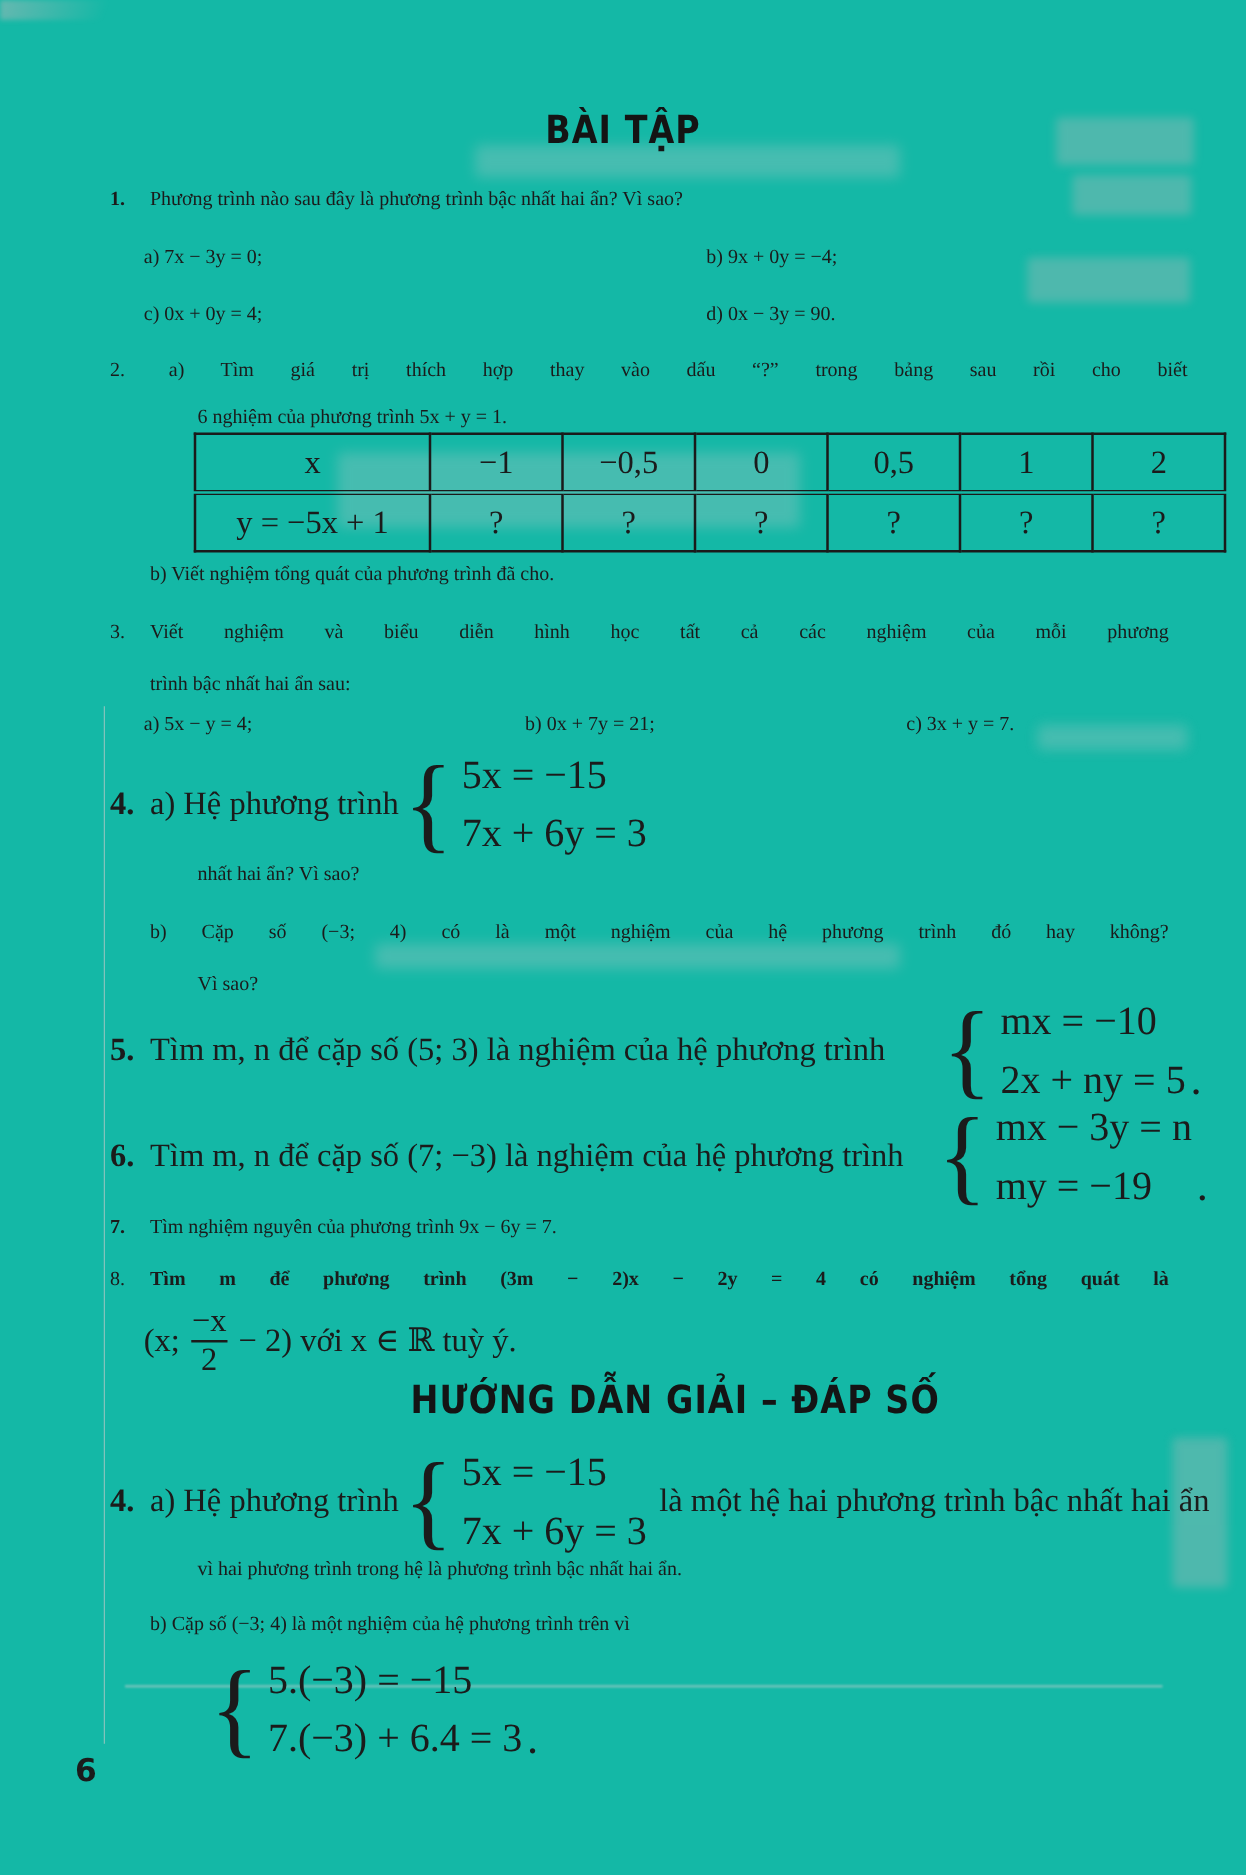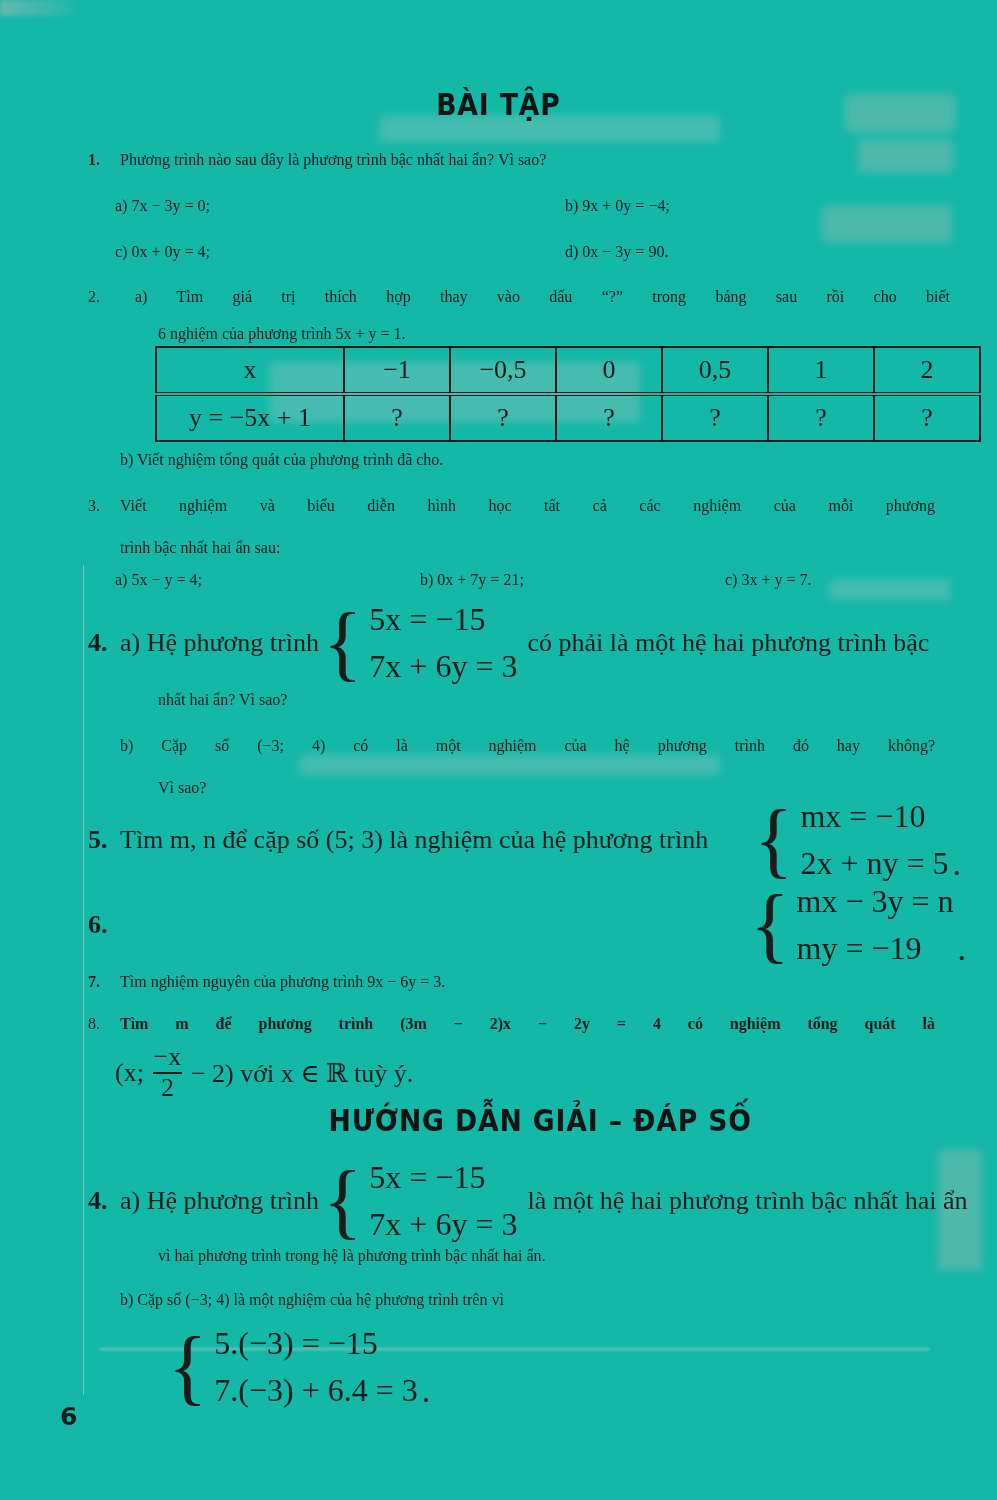--- a/index.html
+++ b/index.html
@@ -126,52 +126,52 @@
   <div class="sysrow" style="left:88px;top:602px;height:82px;">
     <span class="num">4.</span>
       <span>a) Hệ phương trình</span>
       <span class="sys mS">
         <span class="sys-brace">{</span>
         <span class="sys-eqs">
           <span>5x = −15</span>
           <span>7x + 6y = 3</span>
         </span>
       </span>
-      <span class="mL">có phải là một hệ hai phương trình bậc</span>
   </div>
   <div class="line" style="left:158px;top:690px;">nhất hai ẩn? Vì sao?</div>
   <div class="line just" style="left:120px;top:736px;width:815px;">b) Cặp số (−3; 4) có là một nghiệm của hệ phương trình đó hay không?</div>
   <div class="line" style="left:158px;top:778px;">Vì sao?</div>
 
   <div class="sysrow" style="left:88px;top:797px;height:86px;width:872px;">
     <span class="num">5.</span>
       <span>Tìm m, n để cặp số (5; 3) là nghiệm của hệ phương trình</span>
       <span class="sys push-right">
         <span class="sys-brace">{</span>
         <span class="sys-eqs">
           <span>mx = −10</span>
           <span>2x + ny = 5</span>
         </span>
         <span class="sys-period">.</span>
       </span>
   </div>
 
   <div class="sysrow" style="left:88px;top:882px;height:86px;width:877px;">
     <span class="num">6.</span>
+      <span>Tìm m, n để cặp số (7; −3) là nghiệm của hệ phương trình</span>
       <span class="sys push-right">
         <span class="sys-brace">{</span>
         <span class="sys-eqs">
           <span>mx − 3y = n</span>
           <span>my = −19</span>
         </span>
         <span class="sys-period">.</span>
       </span>
   </div>
 
-  <div class="line" style="left:88px;top:972px;"><span class="num">7.</span><span>Tìm nghiệm nguyên của phương trình 9x − 6y = 3.</span></div>
+  <div class="line" style="left:88px;top:972px;"><span class="num">7.</span><span>Tìm nghiệm nguyên của phương trình 9x − 6y = 7.</span></div>
 
   <div class="line" style="left:88px;top:1014px;">8.</div>
   <div class="line just" style="left:120px;top:1014px;width:815px;font-weight:bold;">Tìm m để phương trình (3m − 2)x − 2y = 4 có nghiệm tổng quát là</div>
   <div class="sysrow" style="left:115px;top:1042px;height:62px;">
     <span>(x;</span>
       <span class="frac">
         <span>−x</span>
         <span class="frac-den">2</span>
       </span>
       <span>− 2) với x ∈ ℝ tuỳ ý.</span>

